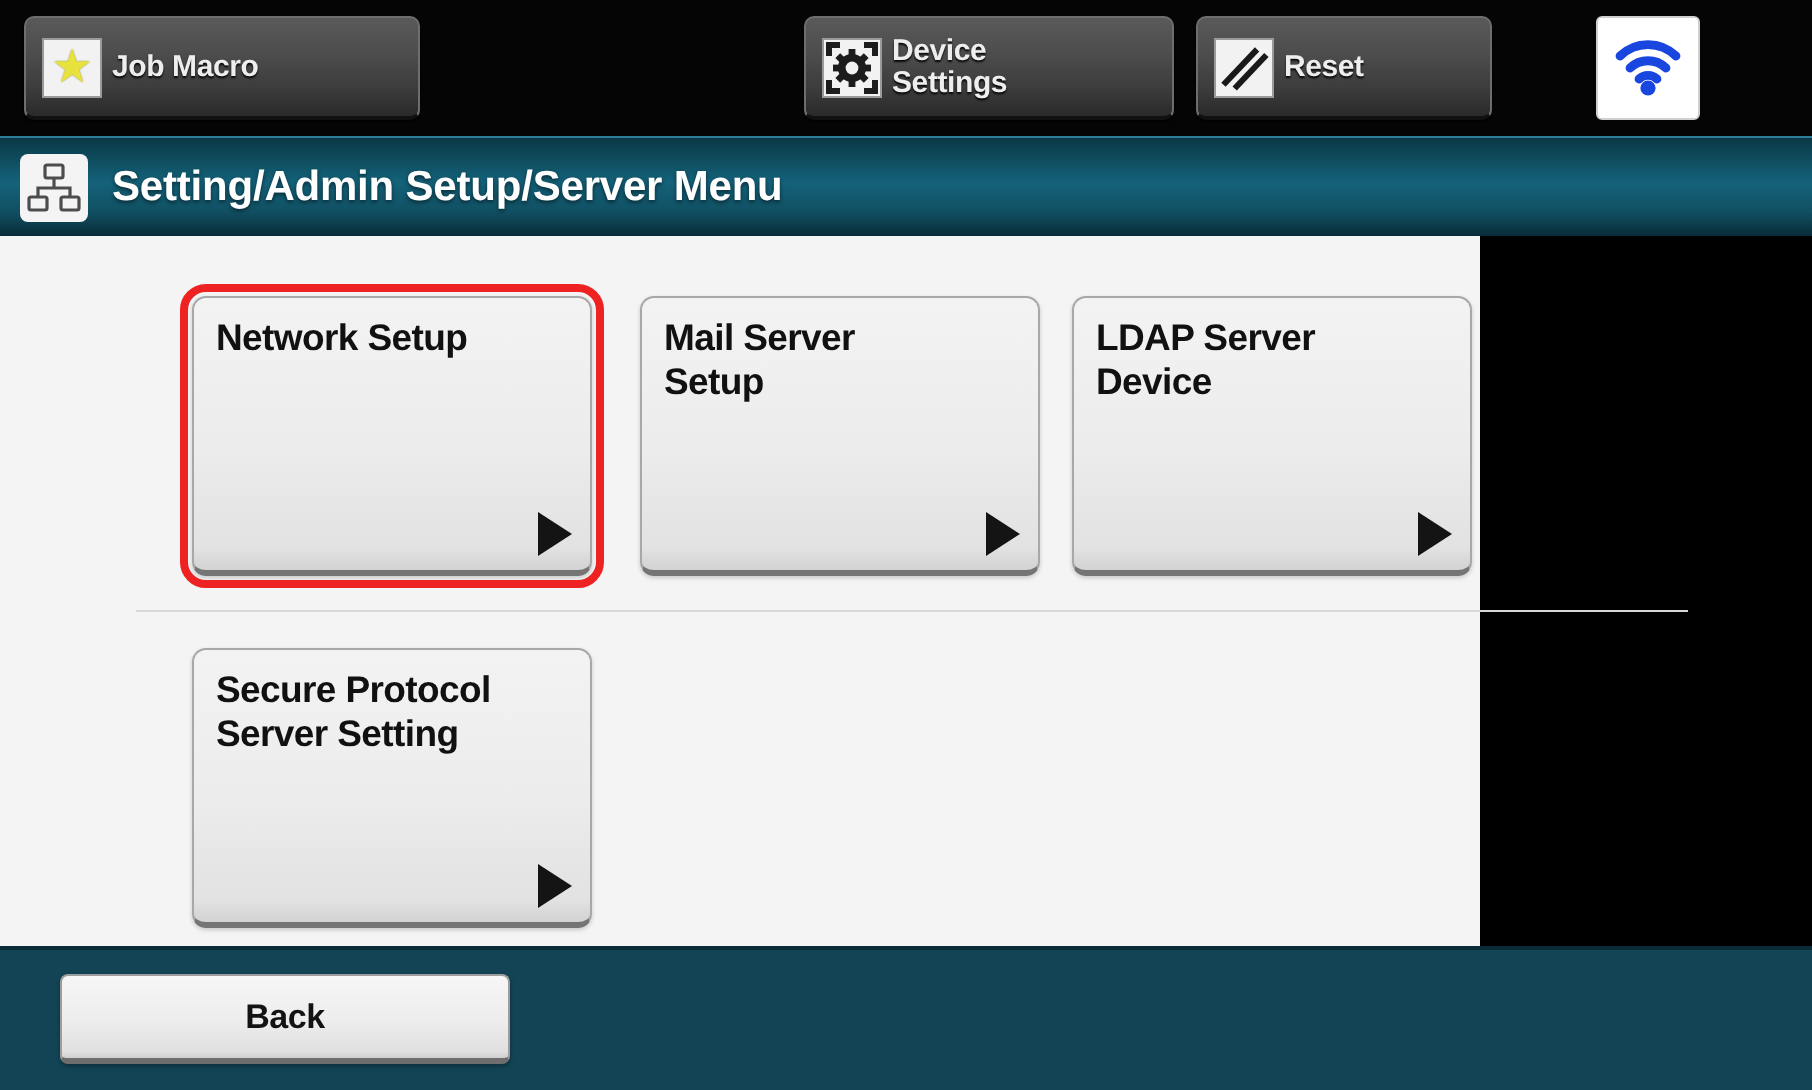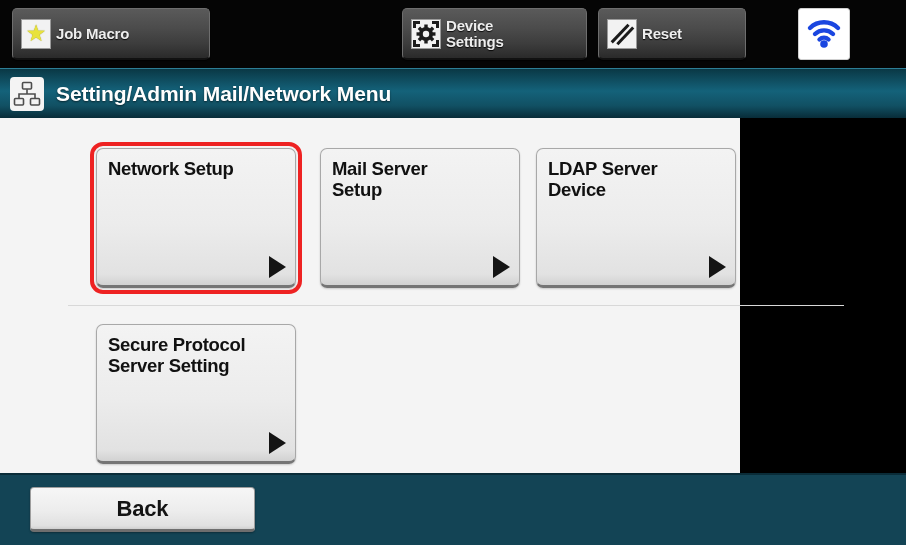--- a/index.html
+++ b/index.html
@@ -194,21 +194,21 @@
     border: 1px solid #9d9d9d;
     border-bottom: 3px solid #6e6e6e;
     border-radius: 4px;
     display: flex;
     align-items: center;
     justify-content: center;
     box-shadow: 0 1px 2px rgba(0,0,0,0.35);
   }
 
   #btn-back-label {
-    font-size: 22px;
+    font-size: 17px;
     font-weight: bold;
     color: #131313;
     letter-spacing: -0.2px;
   }
 </style>
 </head>
 <body>
 
 <div id="screen">
 
@@ -282,21 +282,21 @@
     <span id="network-icon-box">
       <svg width="28" height="26" viewBox="0 0 28 26">
         <g fill="none" stroke="#4d4d4d" stroke-width="1.6">
           <rect x="9.5" y="1.5" width="9" height="6.5" rx="1"></rect>
           <rect x="1.5" y="17.5" width="9" height="6.5" rx="1"></rect>
           <rect x="17.5" y="17.5" width="9" height="6.5" rx="1"></rect>
           <path d="M14 8.2 L14 13 M6 17.3 L6 13 L22 13 L22 17.3"></path>
         </g>
       </svg>
     </span>
-    <span id="title-text">Setting/Admin Mail/Network Menu</span>
+    <span id="title-text">Setting/Admin Setup/Server Menu</span>
   </div>
 
   <div id="content">
 
     <div class="menu-btn selected" id="mb-network">
       <span class="menu-btn-label">Network Setup</span>
       <span class="arrow"></span>
     </div>
 
     <div class="menu-btn" id="mb-mail">

